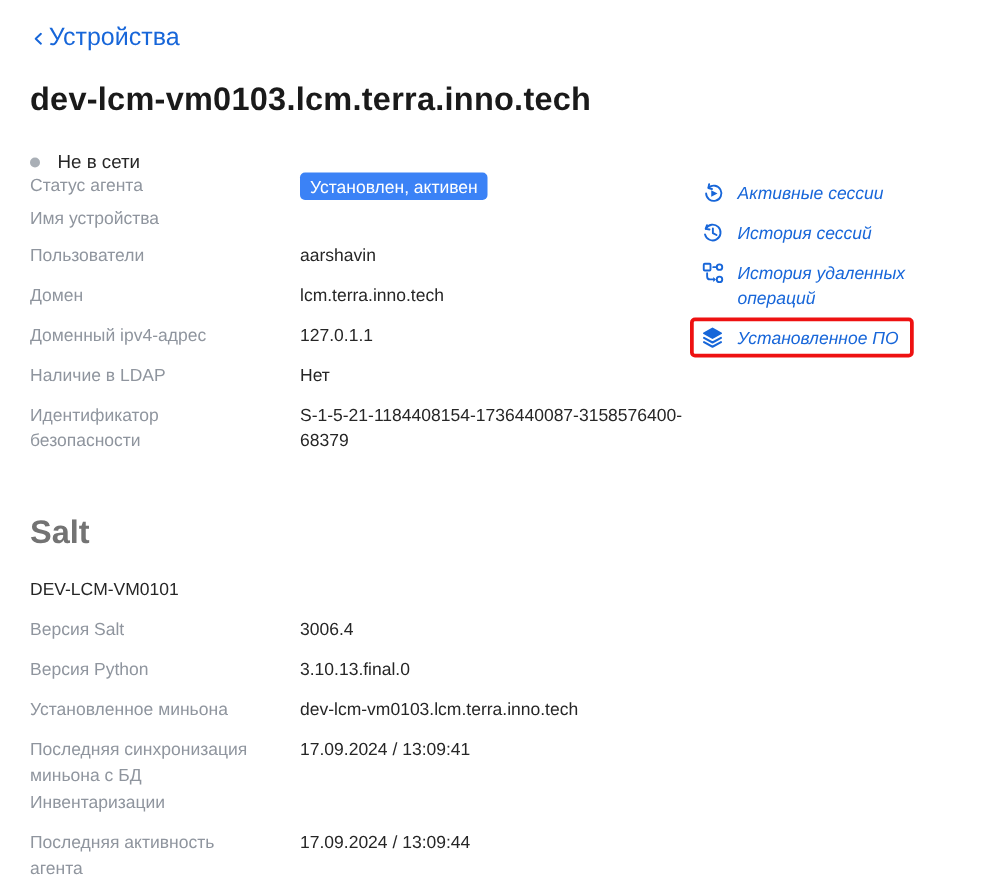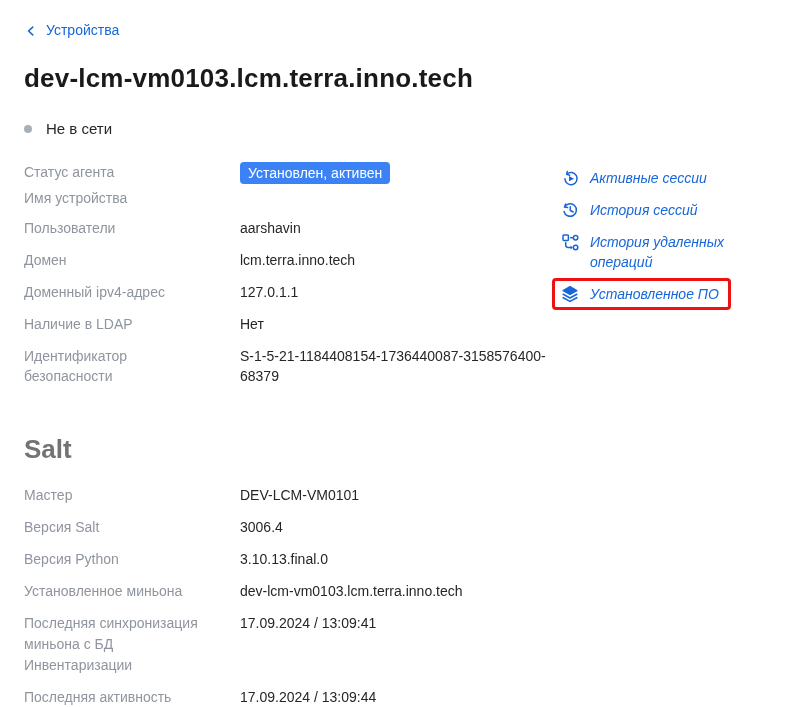--- a/index.html
+++ b/index.html
@@ -7,22 +7,22 @@
     width: 794px; height: 707px;
     background: #ffffff;
     overflow: hidden;
     font-family: "Liberation Sans", sans-serif;
     color: #262626;
   }
   .page { padding: 22px 24px 0 24px; }
 
   
   .back-link {
-    display: inline-flex; align-items: flex-end; gap: 8px;
-    color: #1766d9; font-size: 14px; text-decoration: none;
+    display: inline-flex; align-items: flex-end; gap: 1px;
+    color: #1766d9; font-size: 20px; text-decoration: none;
     cursor: pointer; line-height: 16px;
   }
   .back-link svg { display: block; }
 
   
   h1.device-title {
     margin-top: 21px;
     font-size: 26px; line-height: 30px; font-weight: bold;
     color: #1a1a1a; letter-spacing: 0.2px;
   }
@@ -32,21 +32,21 @@
     margin-top: 27px;
     display: flex; align-items: center; gap: 14px;
     font-size: 15px; color: #262626;
   }
   .status-dot {
     width: 8px; height: 8px; border-radius: 50%;
     background: #a9afb6; flex: none;
   }
 
   
-  .content { margin-top: 25px; display: flex; align-items: flex-start; }
+  .content { display: flex; align-items: flex-start; }
   .details { width: 528px; flex: none; }
 
   .info-row {
     display: grid; grid-template-columns: 216px 1fr;
     font-size: 14px; line-height: 20px;
     margin-bottom: 12px;
   }
   .info-row .label { color: #8f959e; padding-right: 30px; }
   .info-row .value { color: #262626; max-width: 312px; overflow-wrap: break-word; }
   .info-row.tight { margin-bottom: 4px; }
@@ -193,21 +193,20 @@
       </a>
 
     </div>
   </div>
 
   <h2 class="section-title">Salt</h2>
 
   <div class="details salt-details">
 
     <div class="info-row">
-      <span class="label">Мастер</span>
       <span class="value">DEV-LCM-VM0101</span>
     </div>
 
     <div class="info-row">
       <span class="label">Версия Salt</span>
       <span class="value">3006.4</span>
     </div>
 
     <div class="info-row">
       <span class="label">Версия Python</span>

